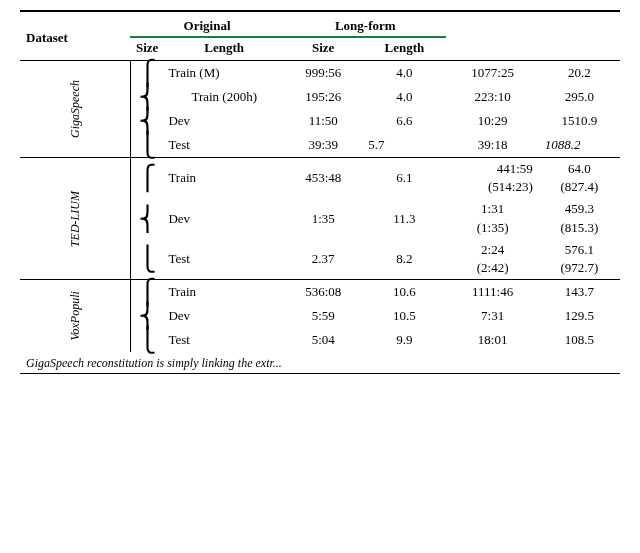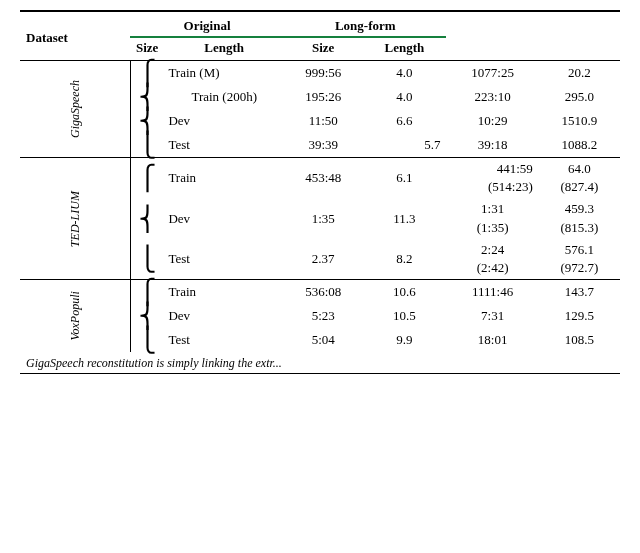--- a/index.html
+++ b/index.html
@@ -87,23 +87,23 @@
           <td style="text-align: left; padding: 2px 4px;">Dev</td>
           <td style="text-align: center; padding: 2px 6px;">11:50</td>
           <td style="text-align: center; padding: 2px 6px;">6.6</td>
           <td style="text-align: center; padding: 2px 6px; white-space: pre-line; line-height: 1.4;">10:29</td>
           <td style="text-align: center; padding: 2px 6px; white-space: pre-line; line-height: 1.4;">1510.9</td>
         </tr>
         <tr>
           <td style="width: 14px; text-align: center; vertical-align: middle; padding: 0px; font-size: 24px; line-height: 1;">⎩</td>
           <td style="text-align: left; padding: 2px 4px;">Test</td>
           <td style="text-align: center; padding: 2px 6px;">39:39</td>
-          <td style="text-align: right; padding: 2px 6px;">5.7</td>
+          <td style="text-align: left; padding: 2px 6px;">5.7</td>
           <td style="text-align: center; padding: 2px 6px; white-space: pre-line; line-height: 1.4;">39:18</td>
-          <td style="text-align: center; padding: 2px 6px; white-space: pre-line; line-height: 1.4;">1088.2</td>
+          <td style="text-align: left; padding: 2px 6px; white-space: pre-line; line-height: 1.4; font-style: italic;">1088.2</td>
         </tr>
         <tr style="border-top: 1px solid rgb(0, 0, 0);">
           <td rowspan="3" style="writing-mode: vertical-rl; transform: rotate(180deg); font-style: italic; font-size: 12px; white-space: nowrap; text-align: center; vertical-align: middle; padding: 0px 2px; border-top: 1px solid rgb(0, 0, 0); border-right: 1px solid rgb(0, 0, 0);">TED-LIUM</td>
           <td style="width: 14px; text-align: center; vertical-align: middle; padding: 0px; font-size: 24px; line-height: 1; border-top: 1px solid rgb(0, 0, 0);">⎧</td>
           <td style="text-align: left; padding: 2px 4px; border-top: 1px solid rgb(0, 0, 0);">Train</td>
           <td rowspan="1" style="text-align: center; padding: 2px 6px; border-top: 1px solid rgb(0, 0, 0);">453:48</td>
           <td style="text-align: center; padding: 2px 6px; border-top: 1px solid rgb(0, 0, 0);">6.1</td>
           <td style="text-align: right; padding: 2px 6px; white-space: pre-line; line-height: 1.4; border-top: 1px solid rgb(0, 0, 0);">441:59
 (514:23)</td>
           <td style="text-align: center; padding: 2px 6px; white-space: pre-line; line-height: 1.4; border-top: 1px solid rgb(0, 0, 0);">64.0
@@ -134,21 +134,21 @@
           <td style="width: 14px; text-align: center; vertical-align: middle; padding: 0px; font-size: 24px; line-height: 1; border-top: 1px solid rgb(0, 0, 0);">⎧</td>
           <td style="text-align: left; padding: 2px 4px; border-top: 1px solid rgb(0, 0, 0);">Train</td>
           <td style="text-align: center; padding: 2px 6px; border-top: 1px solid rgb(0, 0, 0);">536:08</td>
           <td style="text-align: center; padding: 2px 6px; border-top: 1px solid rgb(0, 0, 0);">10.6</td>
           <td style="text-align: center; padding: 2px 6px; white-space: pre-line; line-height: 1.4; border-top: 1px solid rgb(0, 0, 0);">1111:46</td>
           <td style="text-align: center; padding: 2px 6px; white-space: pre-line; line-height: 1.4; border-top: 1px solid rgb(0, 0, 0);">143.7</td>
         </tr>
         <tr>
           <td style="width: 14px; text-align: center; vertical-align: middle; padding: 0px; font-size: 24px; line-height: 1;">⎨</td>
           <td style="text-align: left; padding: 2px 4px;">Dev</td>
-          <td style="text-align: center; padding: 2px 6px;">5:23</td>
+          <td style="text-align: center; padding: 2px 6px;">5:59</td>
           <td style="text-align: center; padding: 2px 6px;">10.5</td>
           <td style="text-align: center; padding: 2px 6px; white-space: pre-line; line-height: 1.4;">7:31</td>
           <td style="text-align: center; padding: 2px 6px; white-space: pre-line; line-height: 1.4;">129.5</td>
         </tr>
         <tr>
           <td style="width: 14px; text-align: center; vertical-align: middle; padding: 0px; font-size: 24px; line-height: 1;">⎩</td>
           <td style="text-align: left; padding: 2px 4px;">Test</td>
           <td style="text-align: center; padding: 2px 6px;">5:04</td>
           <td style="text-align: center; padding: 2px 6px;">9.9</td>
           <td style="text-align: center; padding: 2px 6px; white-space: pre-line; line-height: 1.4;">18:01</td>

